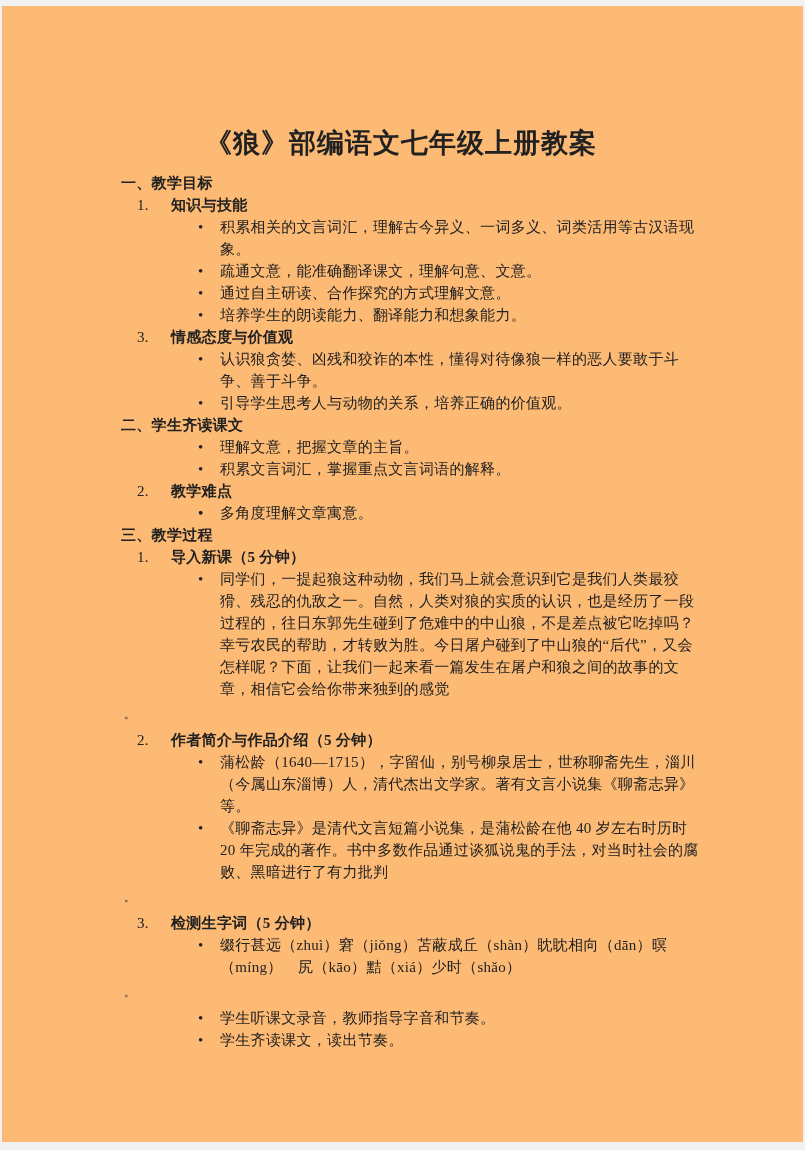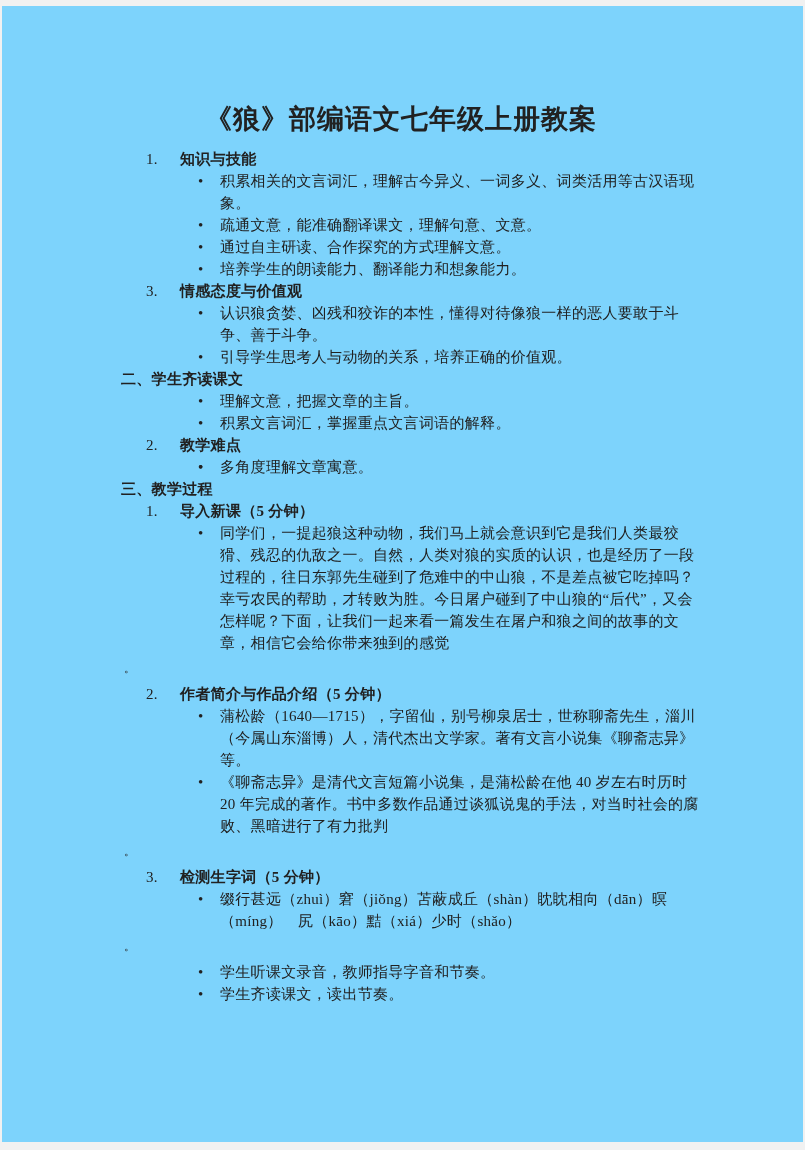--- a/index.html
+++ b/index.html
@@ -12,22 +12,22 @@
     height: 1150px;
     box-sizing: border-box;
     background: #f1f1f1;
     padding: 6px 2px 8px 2px;
     overflow: hidden;
   }
   .page {
     box-sizing: border-box;
     width: 100%;
     height: 100%;
-    background: #7dd3fc;
-    padding: 96px 100px 40px 119px;
+    background: #fdba74;
+    padding: 120px 100px 40px 119px;
     overflow: hidden;
     font-family: "Liberation Serif", "DejaVu Serif", serif;
     font-size: 15px;
     line-height: 22px;
     color: #212121;
     letter-spacing: 0.3px;
   }
   .doc-title {
     font-size: 27px;
     line-height: 34px;
@@ -35,21 +35,21 @@
     text-align: center;
     margin: 0 0 12px -22px;
     letter-spacing: 1px;
     white-space: nowrap;
   }
   .sec { margin: 0; }
   .sec-heading {
     font-weight: bold;
   }
   .num-item {
-    margin-left: 25px;
+    margin-left: 16px;
   }
   .num {
     display: inline-block;
     width: 34px;
     font-weight: normal;
   }
   .num-title {
     font-weight: bold;
   }
   .bullet {
@@ -72,20 +72,21 @@
 </style>
 </head>
 <body>
 
 <div class="viewport">
   <div class="page">
 
     <h1 class="doc-title">《狼》部编语文七年级上册教案</h1>
 
     <section class="sec">
+      <div class="sec-heading">一、教学目标</div>
 
       <div class="num-item">
         <span class="num">1.</span><span class="num-title">知识与技能</span>
       </div>
       <div class="bullet">
         <span class="dot">•</span>
         <span class="bullet-text">积累相关的文言词汇，理解古今异义、一词多义、词类活用等古汉语现象。</span>
       </div>
       <div class="bullet">
         <span class="dot">•</span>

